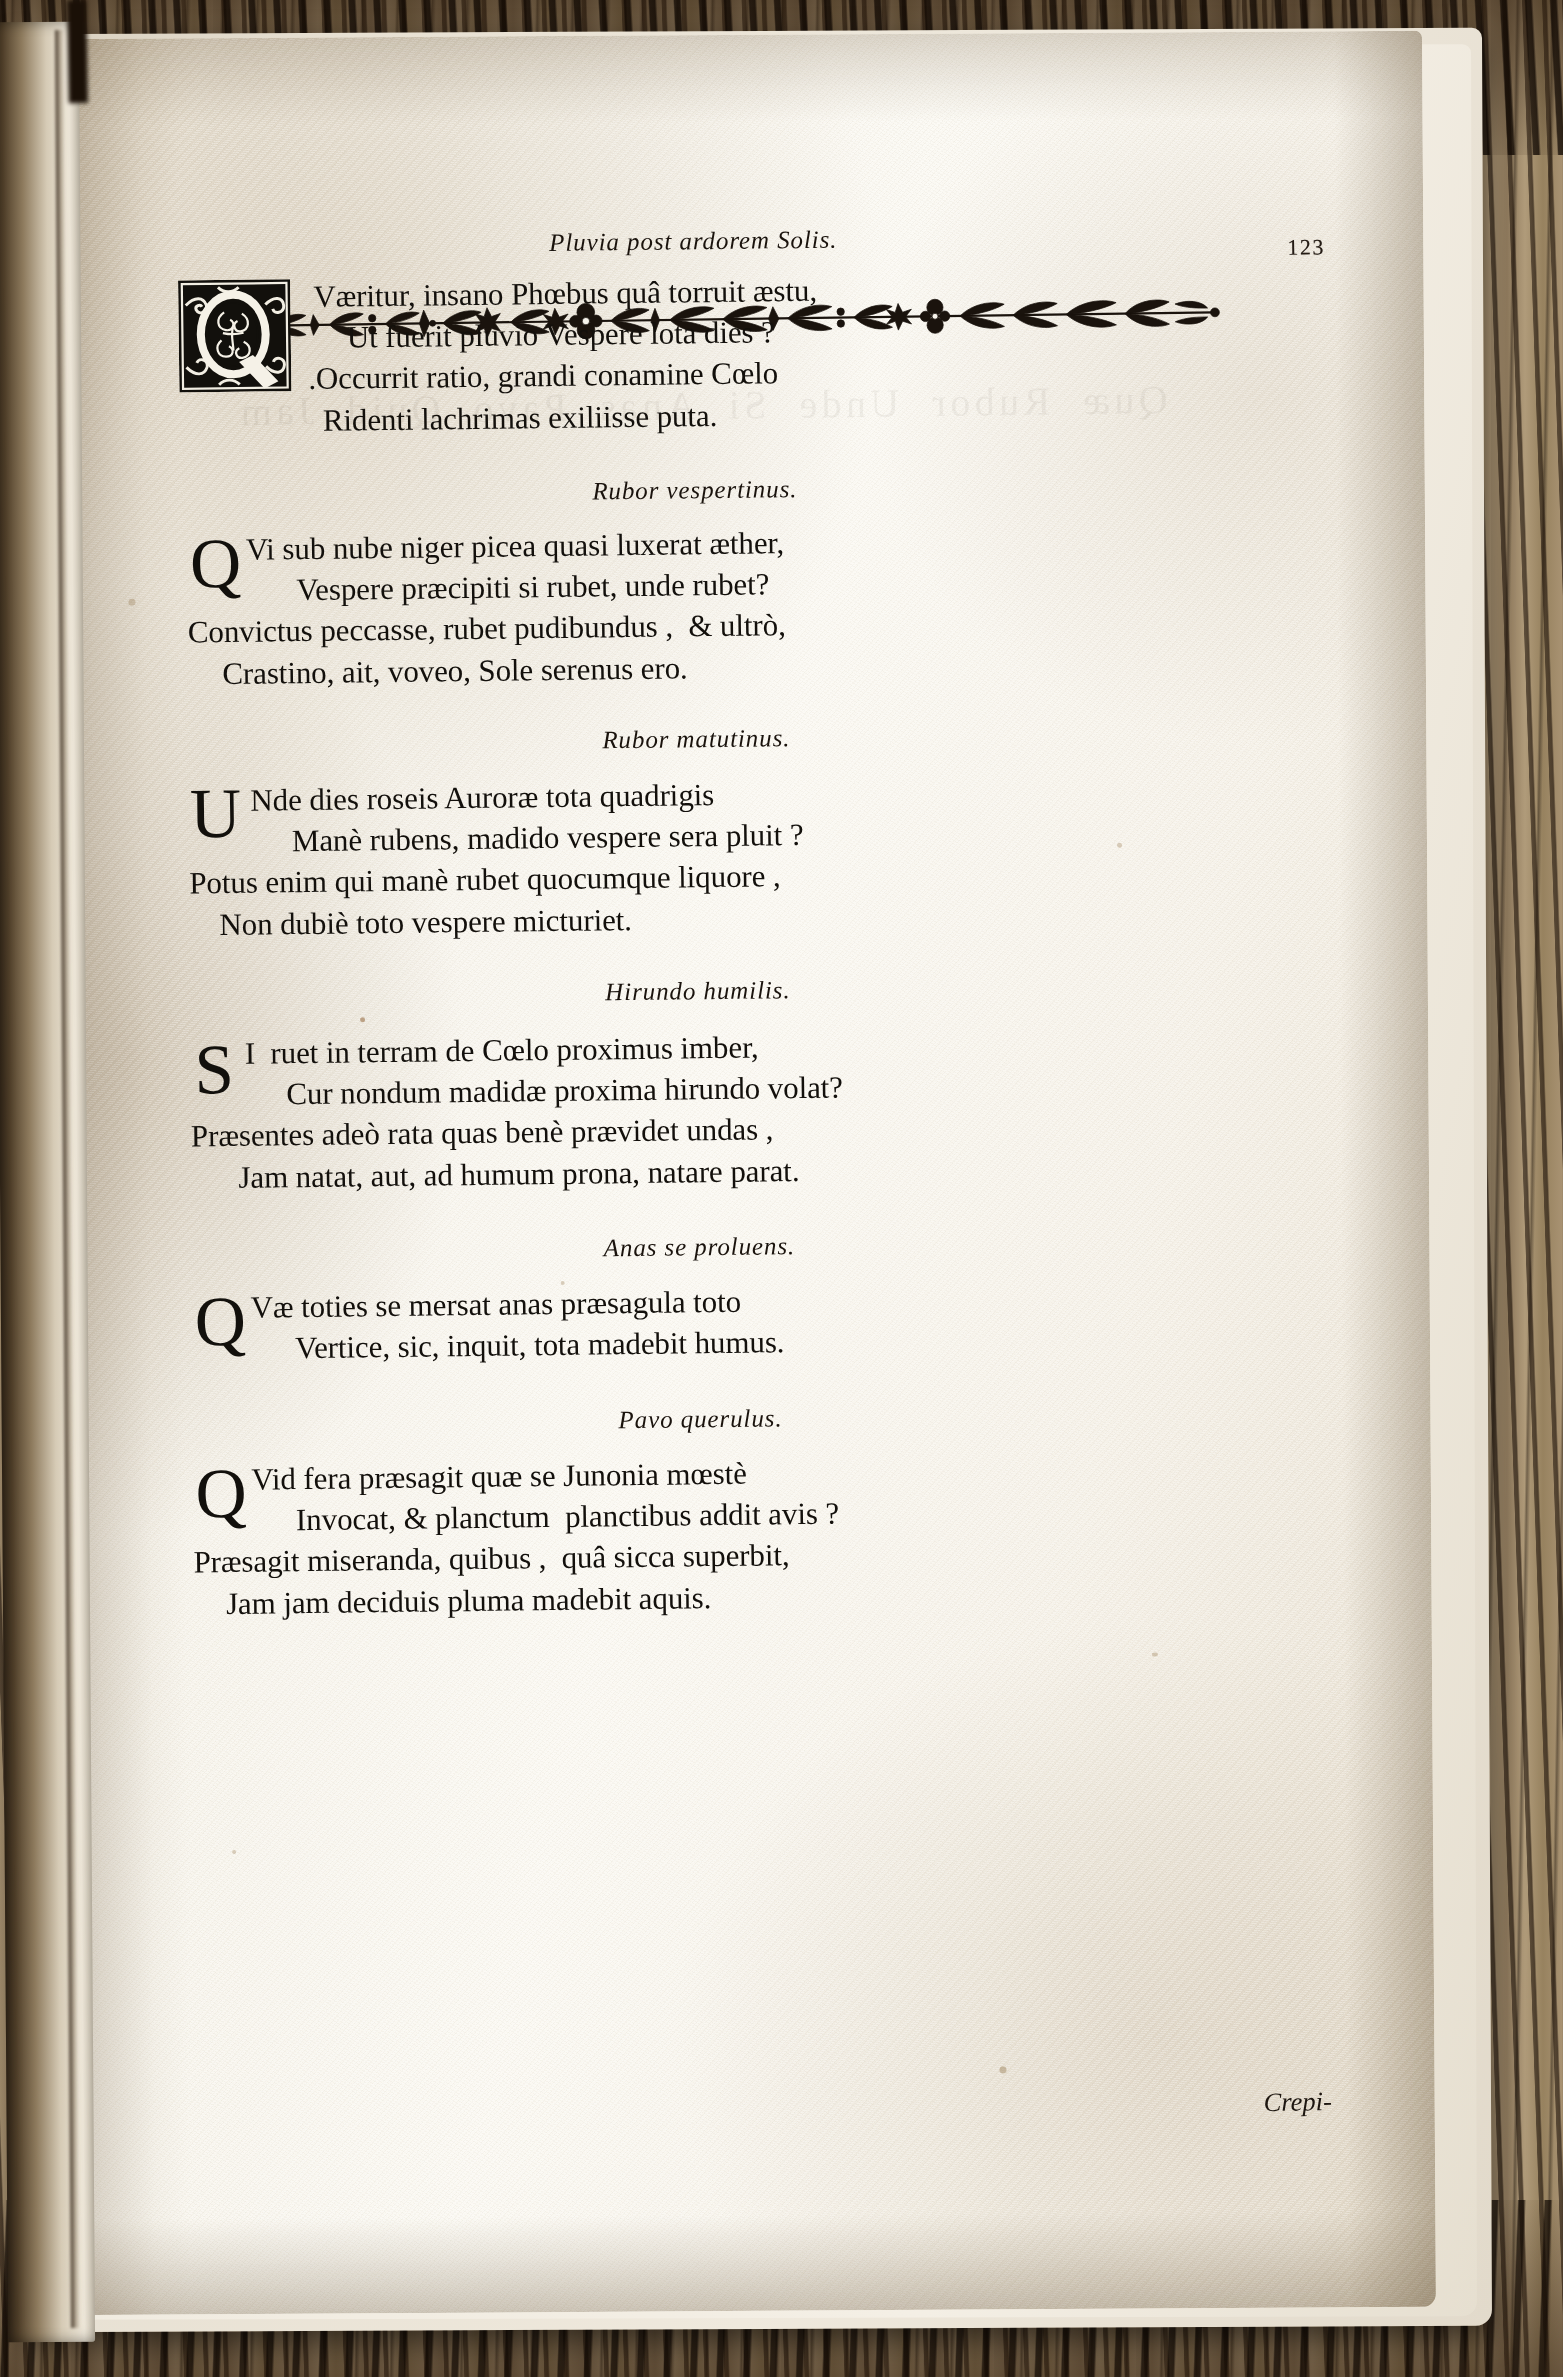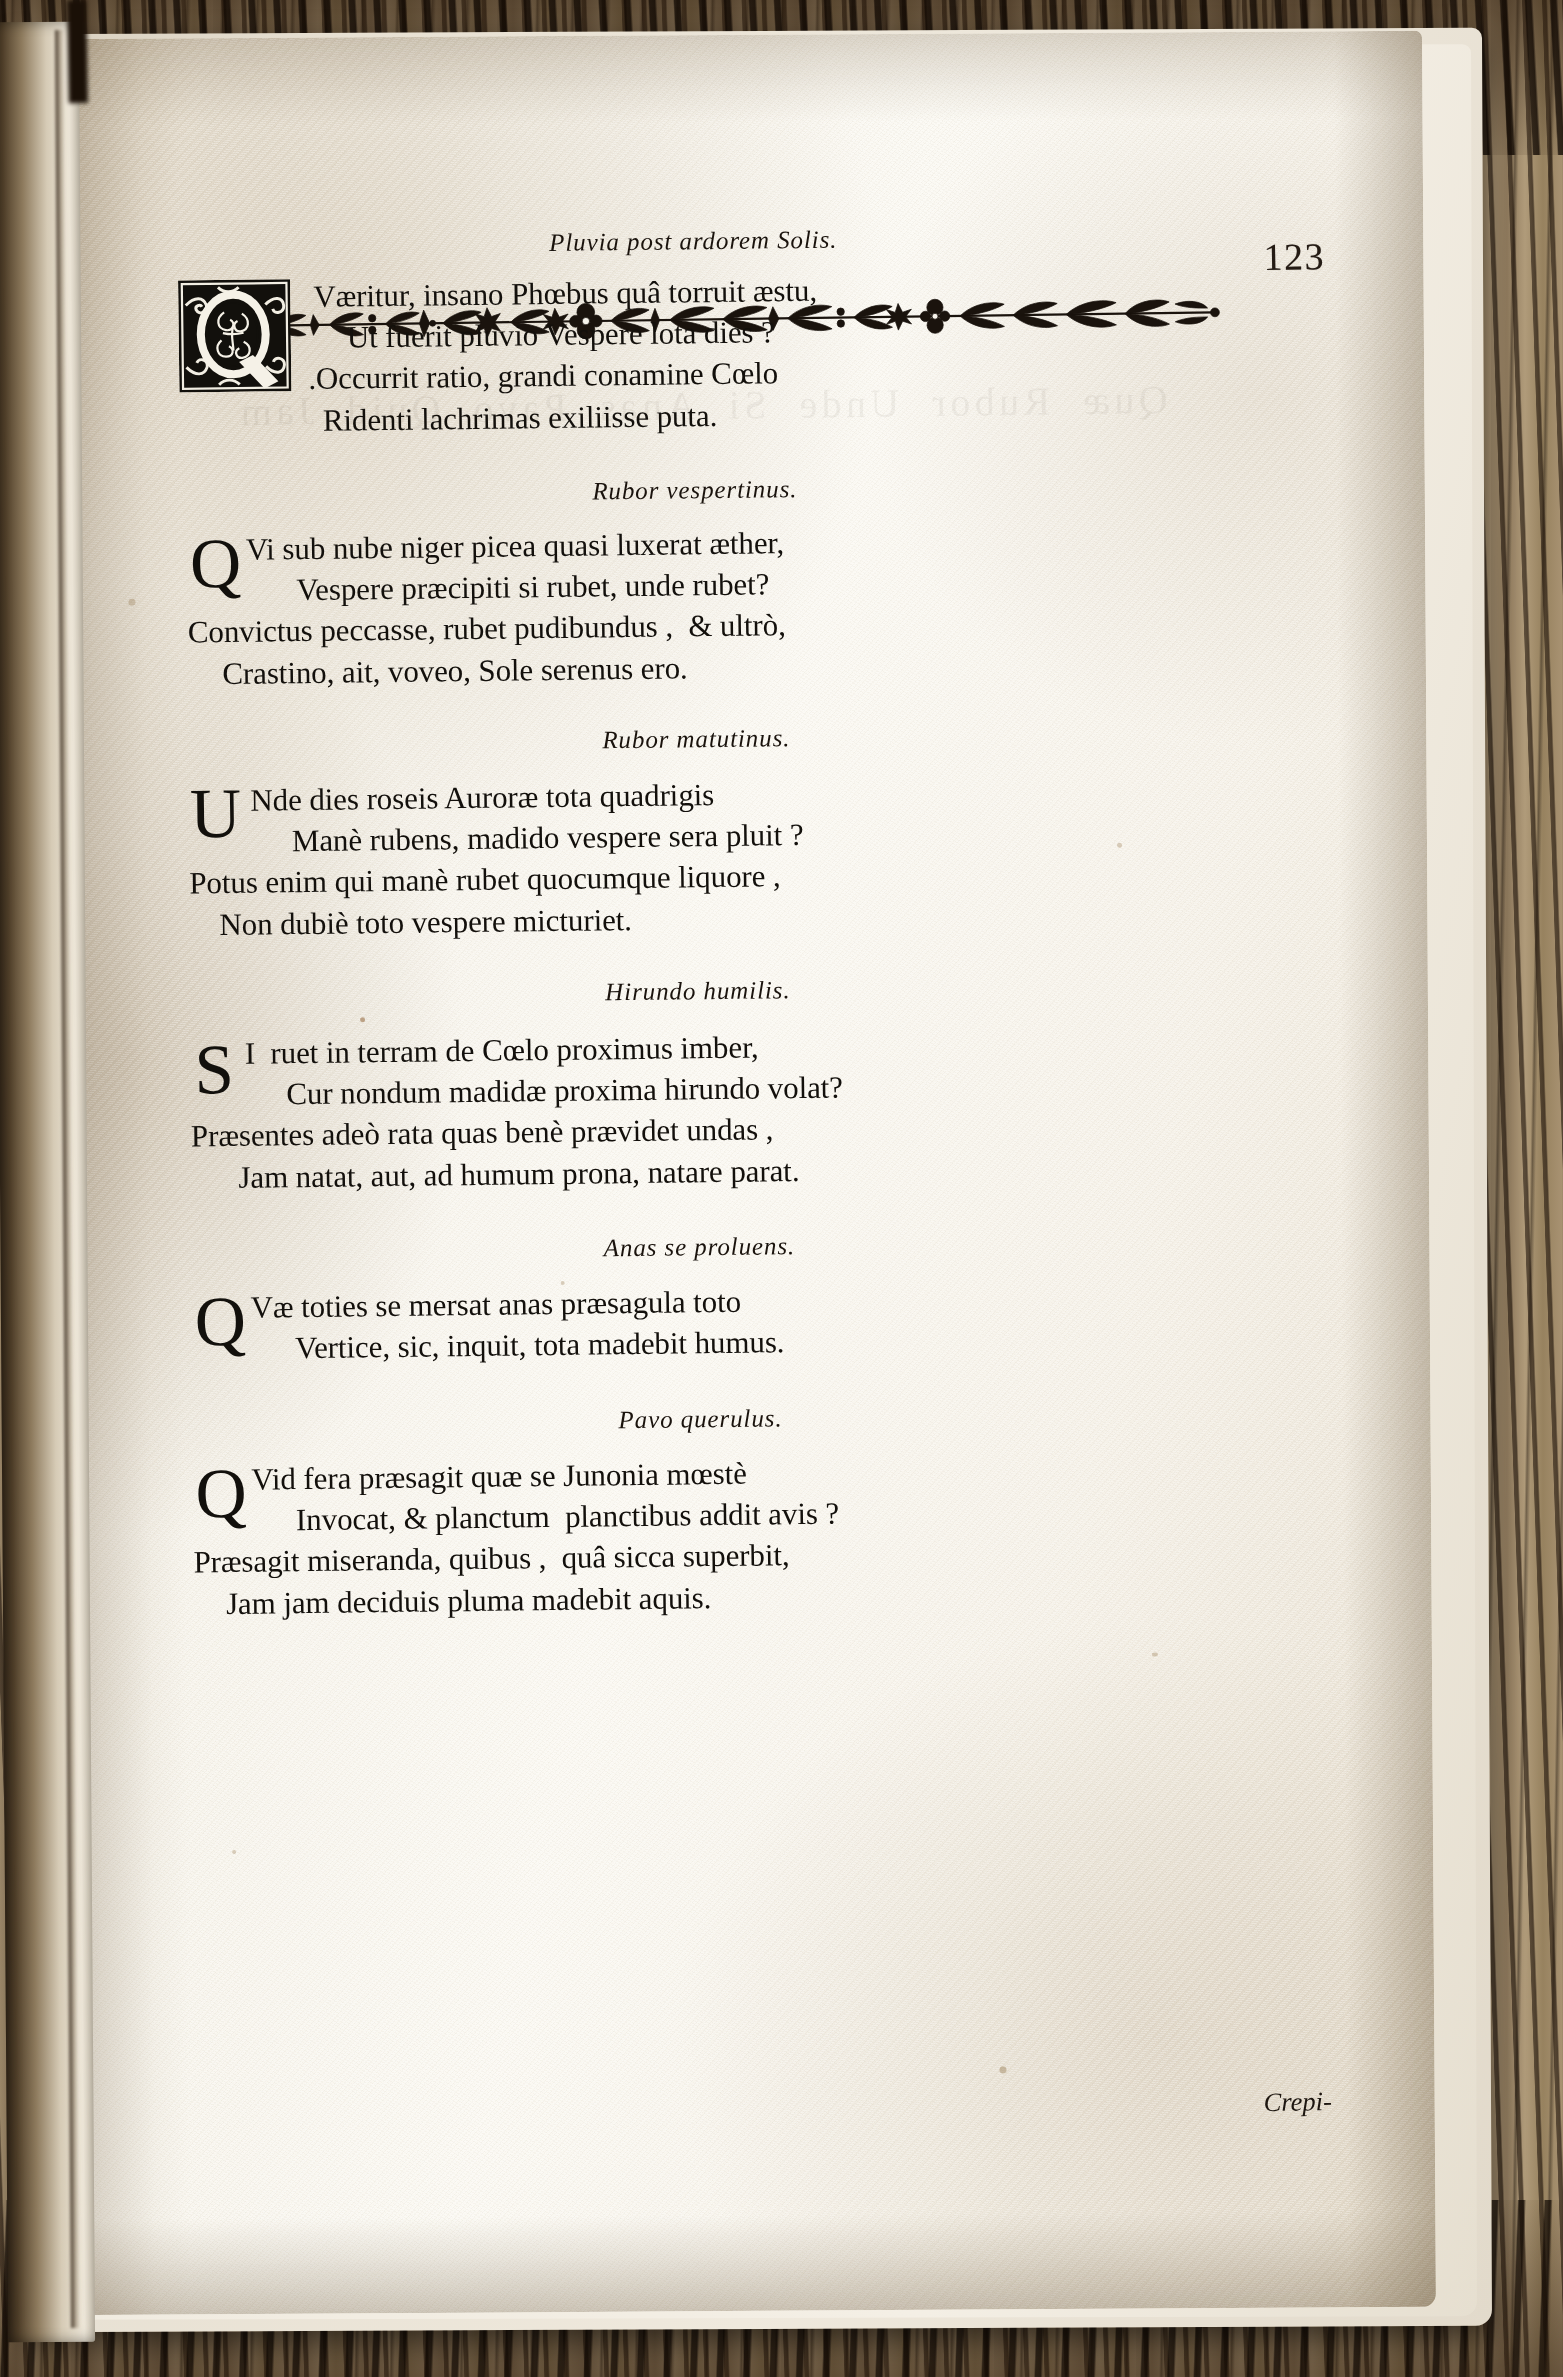--- a/index.html
+++ b/index.html
@@ -153,21 +153,21 @@
     top: 177px;
     width: 1016px;
     color: #15100c;
   }
 
   .folio {
     position: absolute;
     right: 99px;
     top: 203px;
     font-family: "Liberation Serif", serif;
-    font-size: 38px;
+    font-size: 22px;
     letter-spacing: 1.5px;
     color: #241b14;
     transform: rotate(-0.6deg);
     text-shadow: 0 0 0.7px rgba(20,12,6,0.4);
   }
 
   
   .ornament {
     position: absolute;
     left: 164px;

